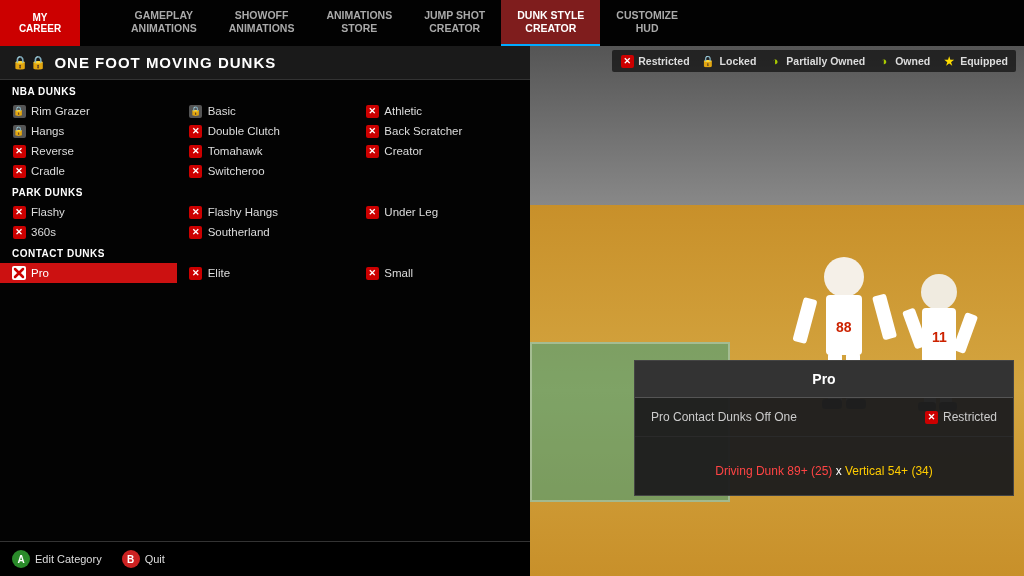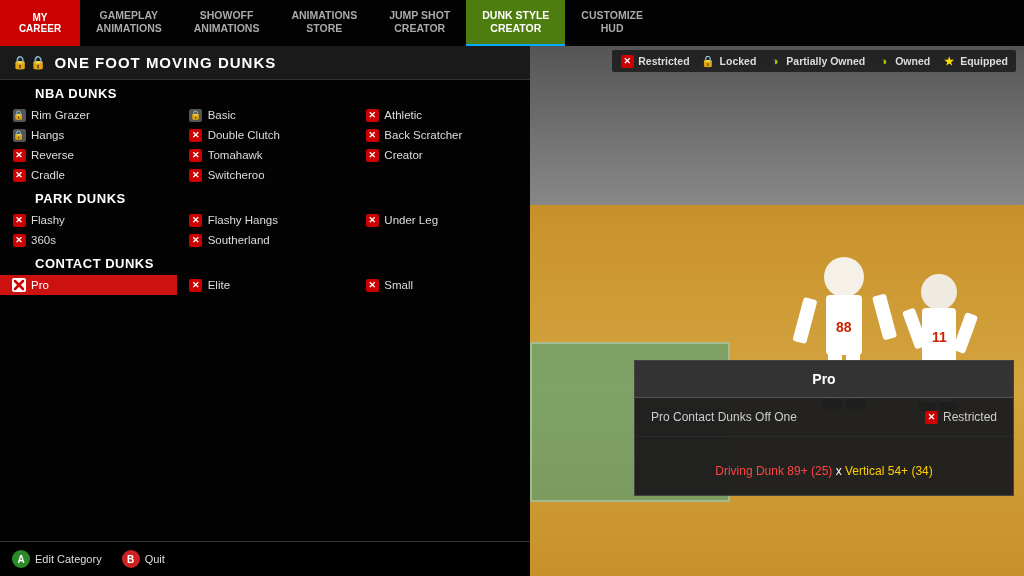--- a/index.html
+++ b/index.html
@@ -51,21 +51,21 @@
       padding: 0 16px;
       cursor: pointer;
       text-transform: uppercase;
       line-height: 1.2;
       border-bottom: 2px solid transparent;
       min-width: 90px;
     }
 
     .nav-item.active {
       color: white;
-      background: #4d7c0f;
+      background: #7f1d1d;
       border-bottom: 2px solid #00aaff;
     }
 
     
     .main-panel {
       position: absolute;
       top: 46px;
       left: 0;
       width: 530px;
       bottom: 0;
@@ -135,26 +135,25 @@
     .icon-owned { color: #aacc00; }
     .icon-equipped { color: #ffdd00; }
 
     
     .category-section {
       padding: 0;
     }
 
     .category-label {
       color: white;
-      font-size: 13px;
+      font-size: 10px;
       font-weight: 900;
       text-transform: uppercase;
       padding: 6px 12px 4px 12px;
       letter-spacing: 0.5px;
-      margin-left: 23px;
     }
 
     .items-grid {
       display: grid;
       grid-template-columns: 1fr 1fr 1fr;
       gap: 0;
     }
 
     .grid-item {
       display: flex;
@@ -372,21 +371,21 @@
       <rect x="34" y="165" width="18" height="9" fill="#333" rx="3"></rect>
       <rect x="55" y="165" width="18" height="9" fill="#333" rx="3"></rect>
     </g>
   </svg>
 </div>
 
 <div class="top-nav">
   <div class="mycareer-logo" style="white-space:pre-line;font-size:10px;">My
 CAREER</div>
 
-  <div class="nav-item" style="white-space:pre-line;">Gameplay
+  <div class="nav-item" style="white-space:pre-line;margin-left:35px;">Gameplay
 Animations</div>
   <div class="nav-item" style="white-space:pre-line;">Showoff
 Animations</div>
   <div class="nav-item" style="white-space:pre-line;">Animations
 Store</div>
   <div class="nav-item" style="white-space:pre-line;">Jump Shot
 Creator</div>
   <div class="nav-item active" style="white-space:pre-line;">Dunk Style
 Creator</div>
   <div class="nav-item" style="white-space:pre-line;">Customize

